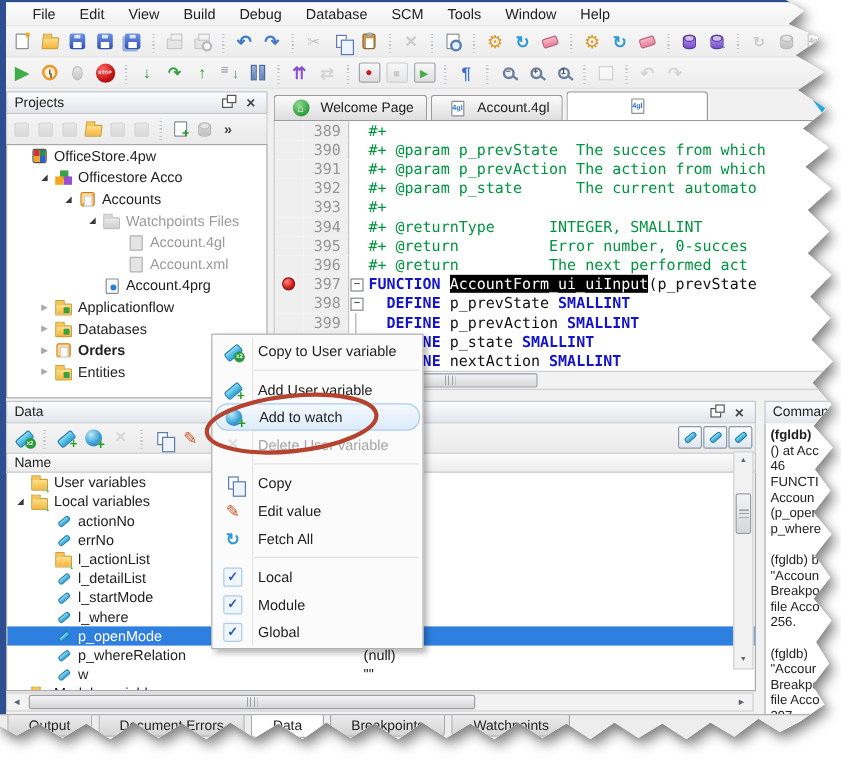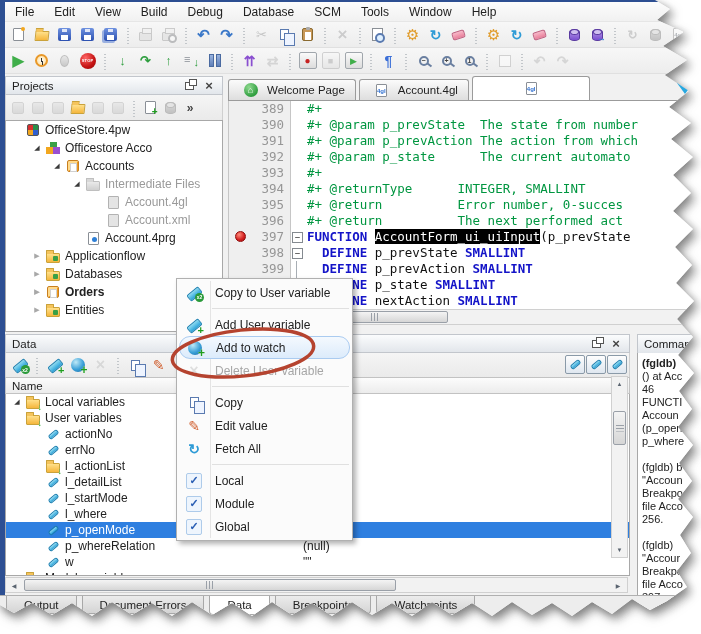--- a/index.html
+++ b/index.html
@@ -7,21 +7,21 @@
 .torn-wrap{width:701px;height:634px;position:relative;
   filter:drop-shadow(4px 5px 5px rgba(60,60,60,.5)) drop-shadow(-1px 2px 3px rgba(60,60,60,.3));}
 .sheet{width:701px;height:634px;background:#f1f1f1;position:relative;overflow:hidden;
   font-family:"Liberation Sans",sans-serif;font-size:12px;color:#222;
   clip-path:polygon(0px 0px,655px 0px,670px 9px,657px 20px,684px 32px,663px 46px,687px 60px,665px 75px,689px 91px,669px 107px,691px 123px,671px 139px,693px 157px,673px 175px,691px 193px,673px 211px,693px 229px,675px 247px,692px 265px,676px 283px,694px 301px,677px 319px,693px 337px,678px 355px,694px 373px,679px 391px,692px 409px,678px 427px,693px 445px,679px 463px,692px 481px,678px 499px,693px 517px,680px 535px,691px 553px,677px 571px,687px 587px,667px 601px,650px 610px,632px 599px,612px 614px,592px 602px,572px 616px,552px 603px,532px 615px,512px 602px,492px 616px,472px 603px,452px 615px,432px 602px,412px 616px,392px 603px,372px 615px,352px 602px,332px 616px,312px 603px,292px 615px,272px 602px,252px 616px,232px 603px,212px 615px,192px 602px,172px 616px,152px 603px,132px 615px,112px 602px,92px 616px,72px 603px,52px 615px,32px 603px,14px 613px,0px 605px);}
 .edge-top{position:absolute;left:0;top:0;width:701px;height:2px;background:#2d4f92;}
 .edge-left{position:absolute;left:0;top:0;width:5px;height:605px;background:#2d4f92;}
 
 
 .menubar{position:absolute;left:5px;top:2px;right:0;height:20px;background:linear-gradient(#fcfcfc,#f1f1f1);
-  display:flex;align-items:center;border-bottom:1px solid #e6e6e6;}
+  display:flex;align-items:center;padding-left:12px;border-bottom:1px solid #e6e6e6;}
 .menu-item{padding:2px 10px;cursor:default;}
 .toolbar{position:absolute;left:5px;right:0;height:26px;background:linear-gradient(#f7f7f7,#ededed);
   display:flex;align-items:center;border-bottom:1px solid #e0e0e0;padding-left:2px;}
 .tb1{top:22px;} .tb2{top:48px;}
 .grip{width:6px;height:18px;margin:0 3px;background:repeating-linear-gradient(0deg,#c2c6ca 0 1px,transparent 1px 3px);
   background-size:2px 100%;background-repeat:no-repeat;background-position:center;flex:none;}
 .tbi{width:23px;height:22px;display:flex;align-items:center;justify-content:center;flex:none;position:relative;}
 .dis{opacity:.45;filter:grayscale(.9);}
 
 
@@ -378,21 +378,21 @@
             <span class="ticon">
               <span class="sh-modbox"></span>
             </span>
             <span>Accounts</span>
           </div>
           <div class="trow muted" style="padding-left: 64px;">
             <span class="exp">◢</span>
             <span class="ticon">
               <span class="sh-folder is-gray"></span>
             </span>
-            <span>Intermediate Files</span>
+            <span>Watchpoints Files</span>
           </div>
           <div class="trow muted" style="padding-left: 84px;">
             <span class="exp"></span>
             <span class="ticon">
               <span class="sh-page p-gray"></span>
             </span>
             <span>Account.4gl</span>
           </div>
           <div class="trow muted" style="padding-left: 84px;">
             <span class="exp"></span>
@@ -456,21 +456,21 @@
         <div class="etab active">
           <span class="tbi">
             <span class="sh-page p-4gl"></span>
           </span>
           <span>AccountForm_ui....</span>
         </div>
         <span class="tab-drop"></span>
       </div>
   <div class="code" id="code">
         <div class="cline"><span class="cmargin"></span><span class="cnum">389</span><span class="cfold"></span><span class="ctext"><span class="cm">#+</span></span></div>
-        <div class="cline"><span class="cmargin"></span><span class="cnum">390</span><span class="cfold"></span><span class="ctext"><span class="cm">#+ @param p_prevState  The state from number</span></span></div>
+        <div class="cline"><span class="cmargin"></span><span class="cnum">390</span><span class="cfold"></span><span class="ctext"><span class="cm">#+ @param p_prevState  The succes from which</span></span></div>
         <div class="cline"><span class="cmargin"></span><span class="cnum">391</span><span class="cfold"></span><span class="ctext"><span class="cm">#+ @param p_prevAction The action from which</span></span></div>
         <div class="cline"><span class="cmargin"></span><span class="cnum">392</span><span class="cfold"></span><span class="ctext"><span class="cm">#+ @param p_state      The current automato</span></span></div>
         <div class="cline"><span class="cmargin"></span><span class="cnum">393</span><span class="cfold"></span><span class="ctext"><span class="cm">#+</span></span></div>
         <div class="cline"><span class="cmargin"></span><span class="cnum">394</span><span class="cfold"></span><span class="ctext"><span class="cm">#+ @returnType      INTEGER, SMALLINT</span></span></div>
         <div class="cline"><span class="cmargin"></span><span class="cnum">395</span><span class="cfold"></span><span class="ctext"><span class="cm">#+ @return          Error number, 0-succes</span></span></div>
         <div class="cline"><span class="cmargin"></span><span class="cnum">396</span><span class="cfold"></span><span class="ctext"><span class="cm">#+ @return          The next performed act</span></span></div>
         <div class="cline"><span class="cmargin"><span class="bp"></span></span><span class="cnum">397</span><span class="cfold fold-box"></span><span class="ctext"><span class="kw">FUNCTION </span><span class="hl">AccountForm_ui_uiInput</span><span class="pl">(p_prevState</span></span></div>
         <div class="cline"><span class="cmargin"></span><span class="cnum">398</span><span class="cfold fold-box"></span><span class="ctext"><span class="pl">  </span><span class="kw">DEFINE</span><span class="pl"> p_prevState </span><span class="kw">SMALLINT</span></span></div>
         <div class="cline"><span class="cmargin"></span><span class="cnum">399</span><span class="cfold fold-line"></span><span class="ctext"><span class="pl">  </span><span class="kw">DEFINE</span><span class="pl"> p_prevAction </span><span class="kw">SMALLINT</span></span></div>
         <div class="cline"><span class="cmargin"></span><span class="cnum">400</span><span class="cfold fold-line"></span><span class="ctext"><span class="pl">  </span><span class="kw">DEFINE</span><span class="pl"> p_state </span><span class="kw">SMALLINT</span></span></div>
@@ -522,32 +522,32 @@
             <span class="sh-copy"></span>
           </span>
           <span class="tbi" style="color: rgb(207, 90, 40); font-size: 14px;">✎</span>
           <span class="tbi" style="color: rgb(46, 155, 214); font-size: 14px; font-weight: bold;">↻</span>
         </div>
     <div class="colhdr">
       <span>Name</span>
     </div>
     <div class="dtree" id="datatree">
           <div class="drow" style="padding-left: 4px;">
+            <span class="exp"></span>
+            <span class="ticon">
+              <span class="sh-folder has-arrow"></span>
+            </span>
+            <span>User variables</span>
+          </div>
+          <div class="drow" style="padding-left: 4px;">
             <span class="exp">◢</span>
             <span class="ticon">
               <span class="sh-folder has-arrow"></span>
             </span>
             <span>Local variables</span>
-          </div>
-          <div class="drow" style="padding-left: 4px;">
-            <span class="exp"></span>
-            <span class="ticon">
-              <span class="sh-folder has-arrow"></span>
-            </span>
-            <span>User variables</span>
           </div>
           <div class="drow" style="padding-left: 24px;">
             <span class="exp"></span>
             <span class="ticon">
               <span class="sh-tagicon"></span>
             </span>
             <span>actionNo</span>
           </div>
           <div class="drow" style="padding-left: 24px;">
             <span class="exp"></span>

